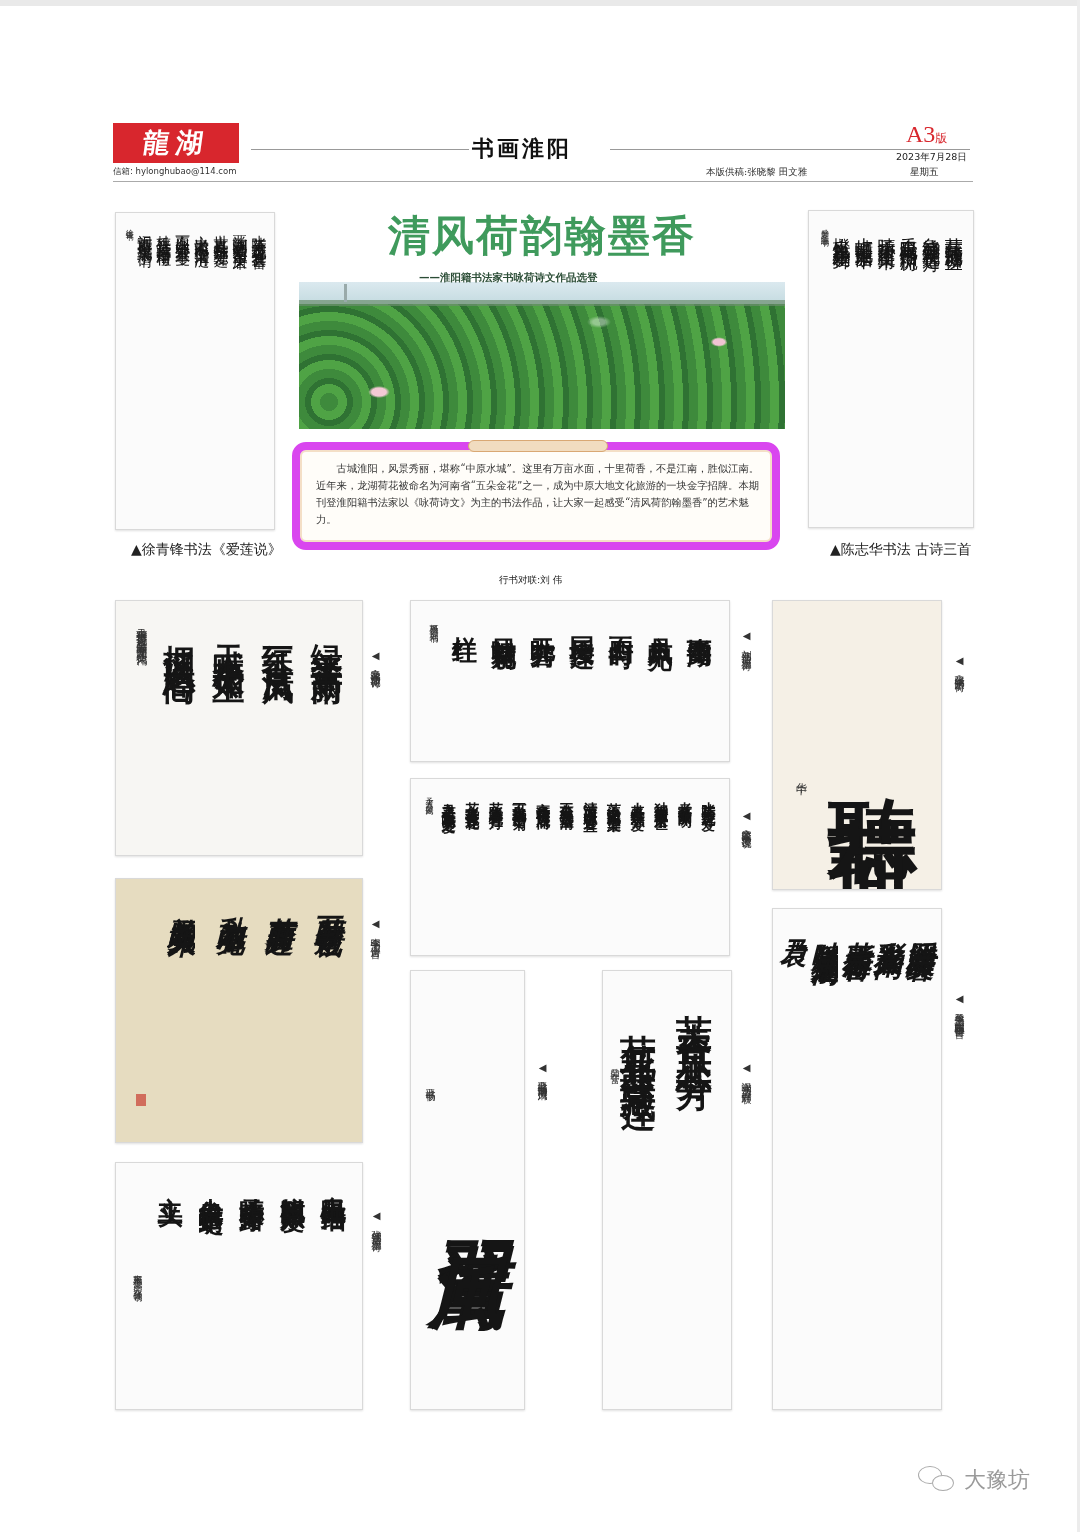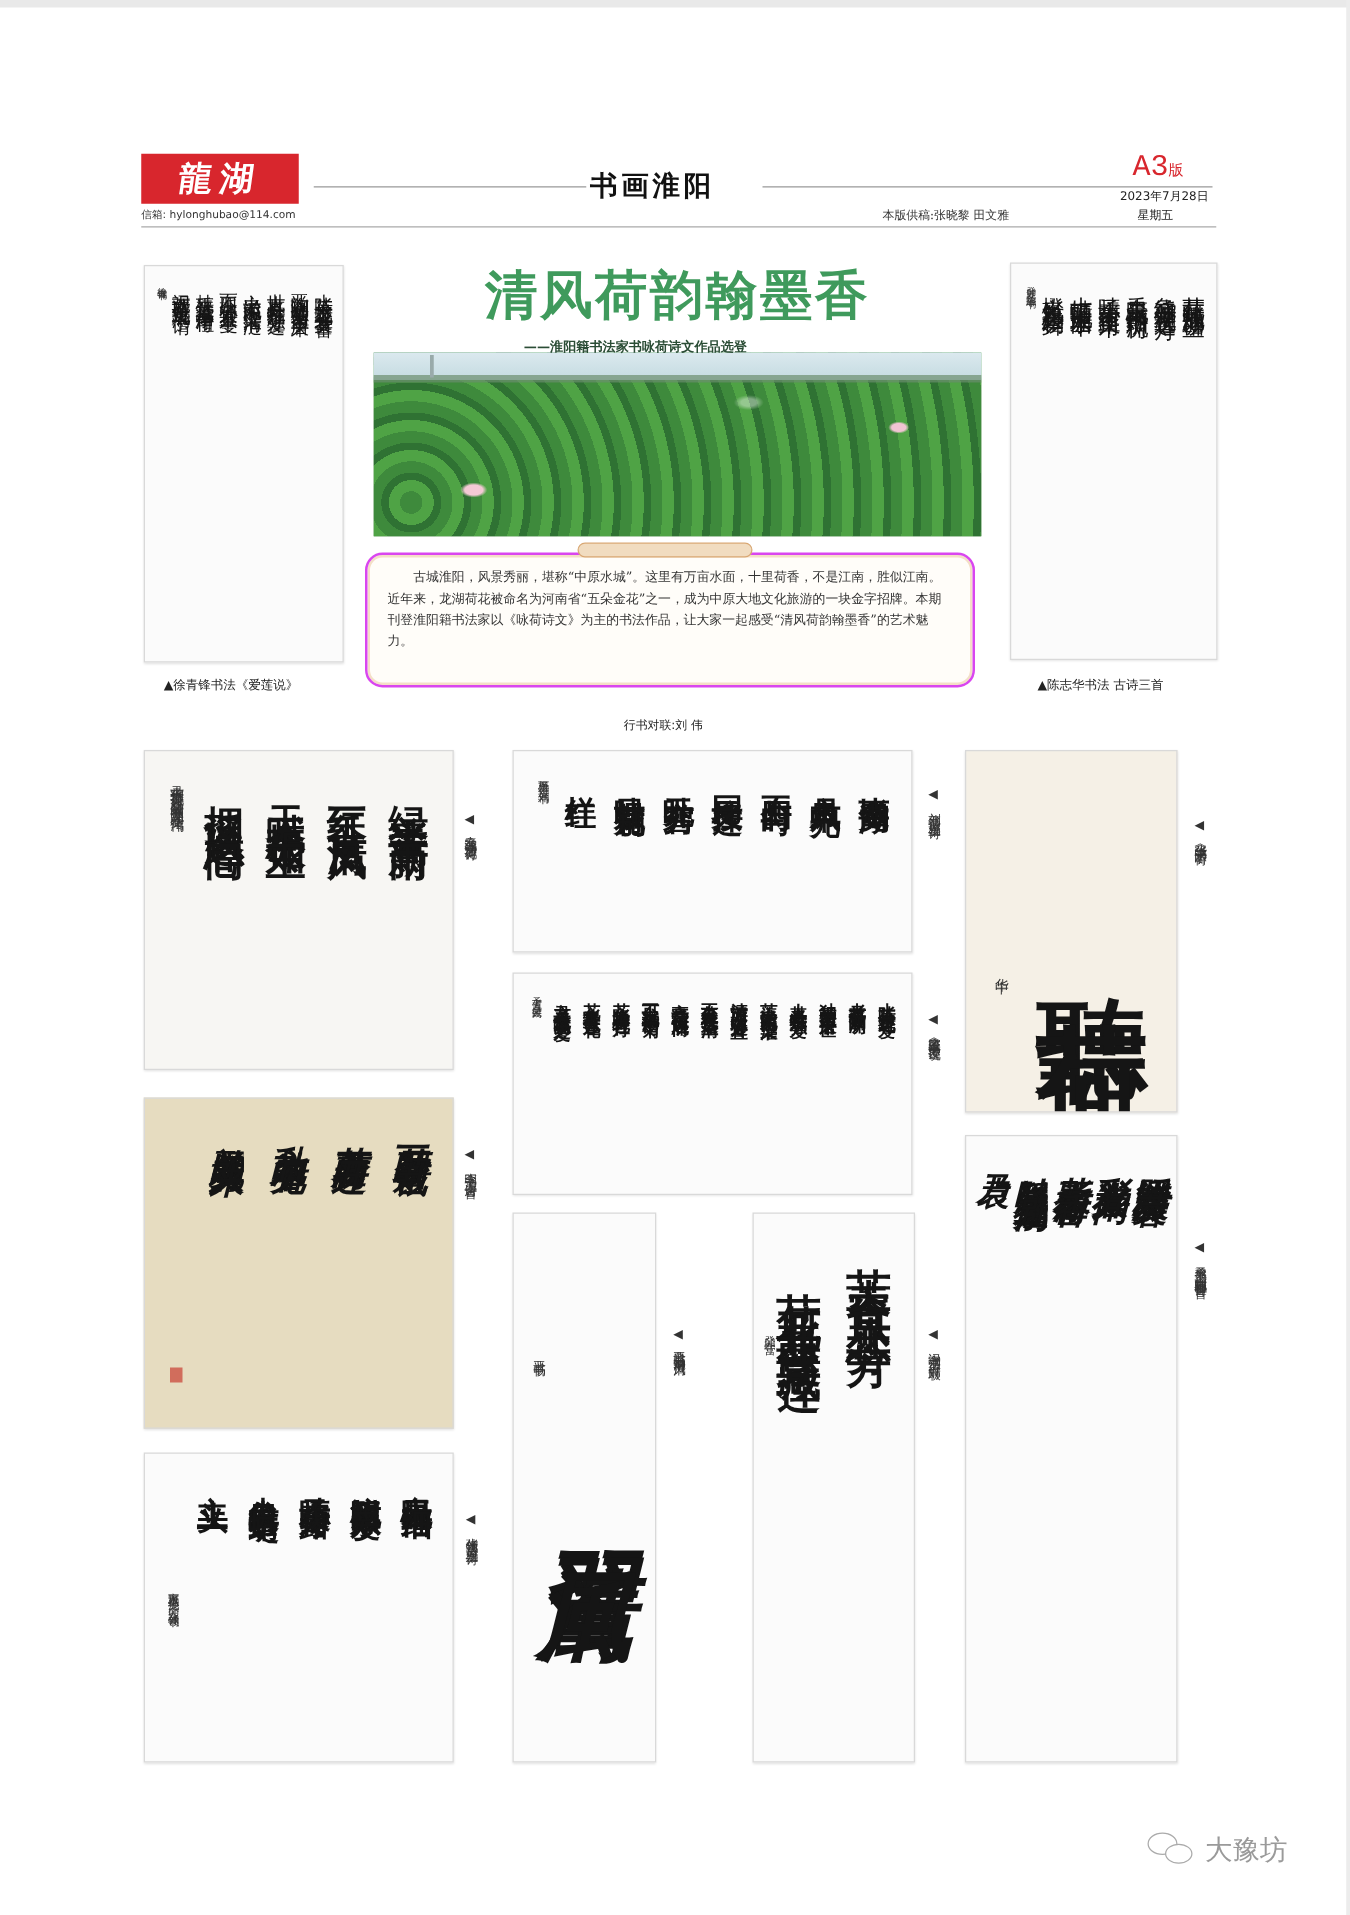--- a/index.html
+++ b/index.html
@@ -9,58 +9,58 @@
     .right-edge { position: absolute; right: 0; top: 0; width: 3px; height: 1532px; background: #ececec; }
 
     
     .logo { position: absolute; left: 113px; top: 123px; width: 126px; height: 40px; background: #d8262d; display: flex; align-items: center; justify-content: center; }
     .logo span { color: #fff; font-family: "DejaVu Serif", serif; font-size: 27px; font-weight: bold; letter-spacing: 6px; transform: skewX(-8deg); }
     .email { position: absolute; left: 113px; top: 166px; font-size: 8.5px; color: #333; }
     .hline-left { position: absolute; left: 251px; top: 149px; width: 218px; height: 1px; background: #999; }
     .section-title { position: absolute; left: 472px; top: 134px; font-size: 22px; font-weight: bold; letter-spacing: 3px; color: #111; }
     .hline-right { position: absolute; left: 610px; top: 149px; width: 360px; height: 1px; background: #999; }
     .page-label { position: absolute; left: 906px; top: 121px; color: #d8262d; }
-    .page-label .num { font-size: 24px; font-family: Liberation Mono, monospace; }
+    .page-label .num { font-size: 24px; font-family: Liberation Serif, serif; }
     .page-label .ban { font-size: 12px; }
     .date { position: absolute; left: 896px; top: 151px; font-size: 9.5px; color: #222; }
     .weekday { position: absolute; left: 910px; top: 166px; font-size: 9.5px; color: #222; }
     .editor { position: absolute; left: 706px; top: 166px; font-size: 9.5px; color: #333; font-family: "DejaVu Serif", serif; }
     .header-rule { position: absolute; left: 113px; top: 181px; width: 860px; height: 1px; background: #aaa; }
 
     
     .art { position: absolute; border: 1px solid #d9d9d9; box-shadow: 0 1px 2px rgba(0,0,0,0.12); overflow: hidden; display: flex; flex-direction: row-reverse; justify-content: space-around; align-items: flex-start; padding: 10px 8px; }
     .art.paper { background: #f7f6f3; }
     .art.white { background: #fbfbfb; }
     .art.beige { background: #e6dcc0; }
     .art.cream { background: #f5f0e6; }
     .col { writing-mode: vertical-rl; font-family: "DejaVu Serif", serif; color: #151515; font-weight: bold; letter-spacing: 2px; line-height: 1; }
     .small-col { writing-mode: vertical-rl; font-family: "DejaVu Serif", serif; color: #333; letter-spacing: 1px; line-height: 1.1; }
     .seal { width: 10px; height: 12px; background: #c9483b; opacity: 0.75; align-self: flex-end; margin-bottom: 20px; }
 
     
     .vcap { position: absolute; writing-mode: vertical-rl; font-size: 10px; color: #333; letter-spacing: 1px; line-height: 1; }
-    .hcap { position: absolute; font-size: 10px; color: #222; }
+    .hcap { position: absolute; font-size: 14px; color: #222; }
 
     
     .banner { position: absolute; left: 299px; top: 204px; width: 526px; height: 225px; }
     .banner-title { position: absolute; left: 0; top: 4px; width: 486px; text-align: center; font-family: "DejaVu Serif", serif; font-size: 42px; font-weight: bold; color: #3f9a5c; letter-spacing: 2px; }
     .banner-sub { position: absolute; left: 120px; top: 67px; font-size: 10.5px; color: #2b4d36; font-weight: bold; }
     .banner-photo { position: absolute; left: 0; top: 78px; width: 486px; height: 147px;
       background:
         radial-gradient(ellipse 18px 10px at 80px 110px, #f3c9d4 40%, transparent 60%),
         radial-gradient(ellipse 14px 8px at 420px 60px, #f0c4d2 40%, transparent 60%),
         radial-gradient(ellipse 20px 10px at 300px 40px, rgba(255,255,255,0.4) 30%, transparent 60%),
         repeating-radial-gradient(circle at 30px 120px, #3e8a3c 0 9px, #4fa345 9px 18px, #2f7233 18px 24px),
         linear-gradient(#cfe3ea 0px, #b9d5d9 18px, #5a8d4a 24px, #3b7a36 100%);
     }
     .banner-photo::before { content: ""; position: absolute; left: 0; top: 0; width: 100%; height: 22px; background: linear-gradient(#dbe9ef, #c4dbe0); }
     .banner-photo::after { content: ""; position: absolute; left: 0; top: 18px; width: 100%; height: 6px; background: #6b8d6d; opacity: 0.7; }
     .tower { position: absolute; left: 45px; top: 2px; width: 3px; height: 18px; background: #9aa; z-index: 2; }
 
-    .intro-frame { position: absolute; left: 292px; top: 442px; width: 488px; height: 108px; border: 2px solid #d946ef; border-radius: 14px; background: #fffdf9; box-shadow: inset 0 0 0 2px #f4dfc7; }
+    .intro-frame { position: absolute; left: 292px; top: 442px; width: 488px; height: 108px; border: 8px solid #d946ef; border-radius: 14px; background: #fffdf9; box-shadow: inset 0 0 0 2px #f4dfc7; }
     .intro-frame .ornament { position: absolute; top: -10px; left: 168px; width: 140px; height: 12px; background: #f1dcc0; border: 1px solid #d9a874; border-radius: 6px; }
     .intro-text { position: absolute; left: 16px; top: 10px; width: 450px; font-family: "DejaVu Serif", serif; font-size: 10.3px; line-height: 17px; color: #333; text-indent: 2em; }
     .supplier { position: absolute; left: 499px; top: 574px; font-size: 9.5px; color: #222; }
 
     .watermark { position: absolute; left: 918px; top: 1465px; display: flex; align-items: center; gap: 6px; color: #9a9a9a; }
     .wm-icon { width: 40px; height: 28px; position: relative; }
     .wm-icon .b1 { position: absolute; left: 0; top: 0; width: 24px; height: 18px; border: 1.5px solid #aaa; border-radius: 50%; }
     .wm-icon .b2 { position: absolute; left: 14px; top: 9px; width: 22px; height: 16px; border: 1.5px solid #aaa; border-radius: 50%; background: #fff; }
     .wm-text { font-size: 22px; color: #9a9a9a; }
   </style>

